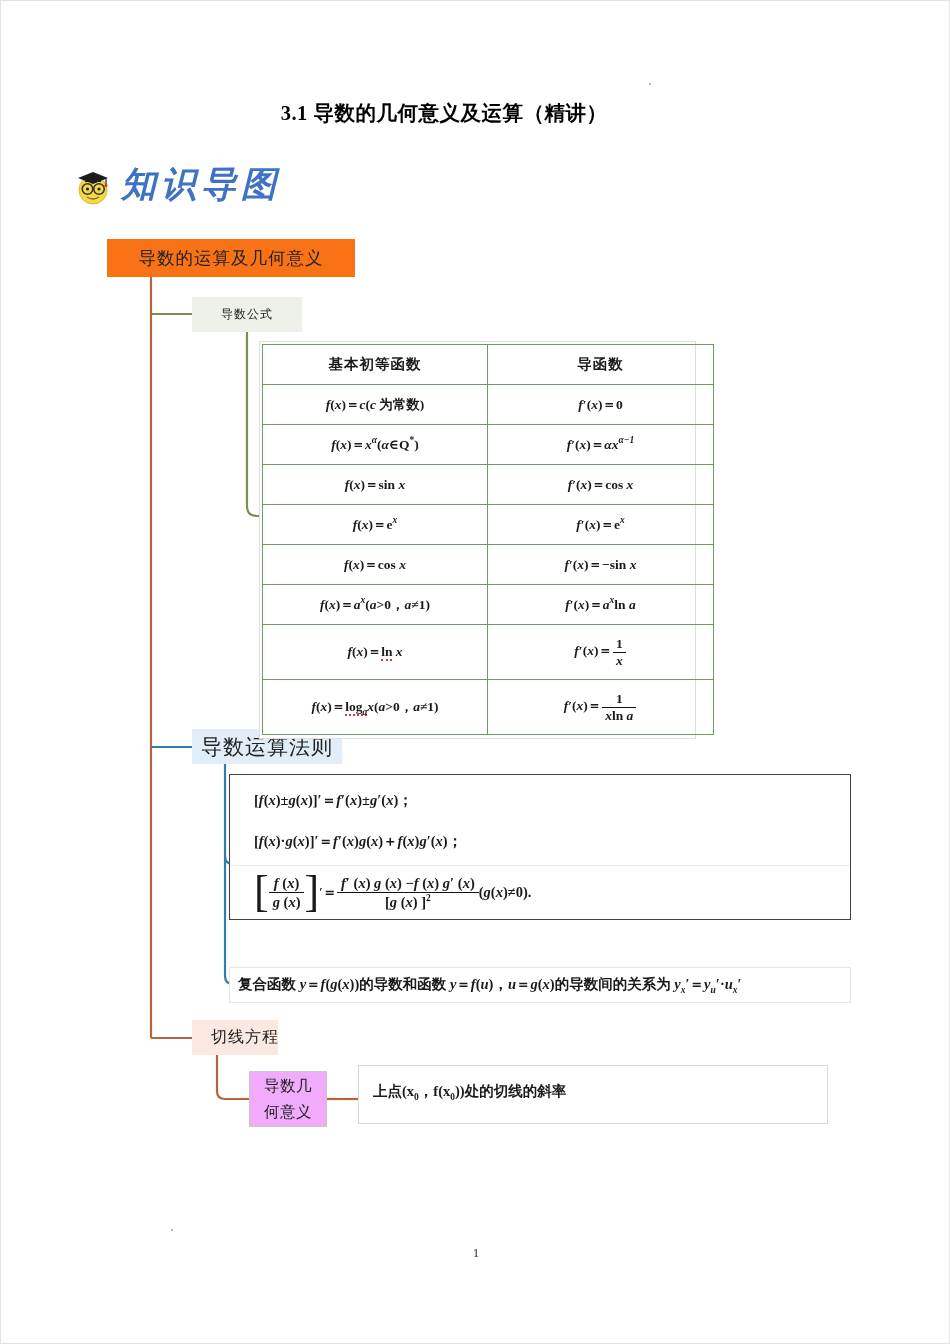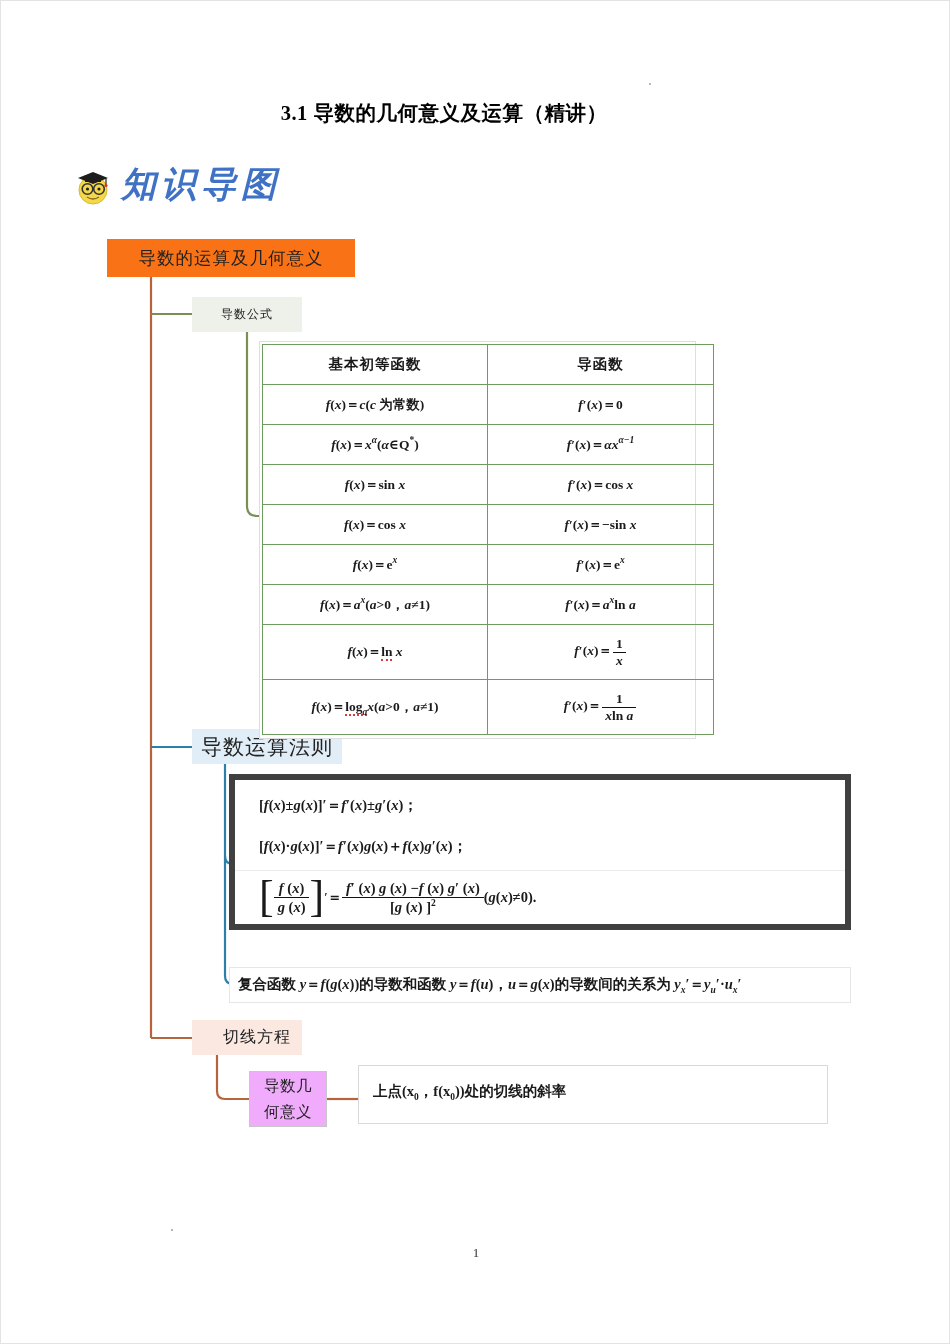--- a/index.html
+++ b/index.html
@@ -103,21 +103,21 @@
   }
   .node-rules {
     left: 191px; top: 728px;
     width: 150px; height: 35px;
     background: #e1eef7;
     font-size: 21px;
     letter-spacing: 1px;
   }
   .node-tangent {
     left: 191px; top: 1019px;
-    width: 110px; height: 35px;
+    width: 86px; height: 35px;
     background: #fbe8e0;
     font-size: 16px;
     letter-spacing: 1px;
     padding-left: 20px;
   }
   .node-geo {
     left: 248px; top: 1070px;
     width: 78px; height: 56px;
     background: #f0abfc;
     border: 1px solid #c7c7c7;
@@ -180,21 +180,21 @@
     border-bottom: 2px dotted #d93b3b;
     padding-bottom: 0px;
   }
 
   
   .rules-box {
     position: absolute;
     left: 228px; top: 773px;
     width: 622px;
     box-sizing: border-box;
-    border: 6px solid #404040;
+    border: 1px solid #404040;
     background: #fff;
     padding: 0;
   }
   .rule-line {
     font-family: "Liberation Serif", "DejaVu Serif", serif;
     font-weight: bold;
     font-size: 14.5px;
     padding: 14px 0 14px 24px;
     box-sizing: border-box;
   }
@@ -341,26 +341,26 @@
       </tr>
       <tr>
         <td class="col-a"><span class="it">f</span>(<span class="it">x</span>)＝<span class="it">x</span><span class="sup">α</span>(<span class="it">α</span>∈<b>Q</b><span class="sup-n">*</span>)</td>
         <td class="col-b"><span class="it">f</span>′(<span class="it">x</span>)＝<span class="it">αx</span><span class="sup">α−1</span></td>
       </tr>
       <tr>
         <td class="col-a"><span class="it">f</span>(<span class="it">x</span>)＝sin <span class="it">x</span></td>
         <td class="col-b"><span class="it">f</span>′(<span class="it">x</span>)＝cos <span class="it">x</span></td>
       </tr>
       <tr>
+        <td class="col-a"><span class="it">f</span>(<span class="it">x</span>)＝e<span class="sup">x</span></td>
+        <td class="col-b"><span class="it">f</span>′(<span class="it">x</span>)＝e<span class="sup">x</span></td>
+      </tr>
+      <tr>
         <td class="col-a"><span class="it">f</span>(<span class="it">x</span>)＝cos <span class="it">x</span></td>
         <td class="col-b"><span class="it">f</span>′(<span class="it">x</span>)＝−sin <span class="it">x</span></td>
-      </tr>
-      <tr>
-        <td class="col-a"><span class="it">f</span>(<span class="it">x</span>)＝e<span class="sup">x</span></td>
-        <td class="col-b"><span class="it">f</span>′(<span class="it">x</span>)＝e<span class="sup">x</span></td>
       </tr>
       <tr>
         <td class="col-a"><span class="it">f</span>(<span class="it">x</span>)＝<span class="it">a</span><span class="sup">x</span>(<span class="it">a</span>&gt;0，<span class="it">a</span>≠1)</td>
         <td class="col-b"><span class="it">f</span>′(<span class="it">x</span>)＝<span class="it">a</span><span class="sup">x</span>ln <span class="it">a</span></td>
       </tr>
       <tr class="tall">
         <td class="col-a"><span class="it">f</span>(<span class="it">x</span>)＝<span class="squig">ln</span> <span class="it">x</span></td>
         <td class="col-b"><span class="it">f</span>′(<span class="it">x</span>)＝<span class="frac"><span class="num">1</span><span class="den it">x</span></span></td>
       </tr>
       <tr class="tall">

